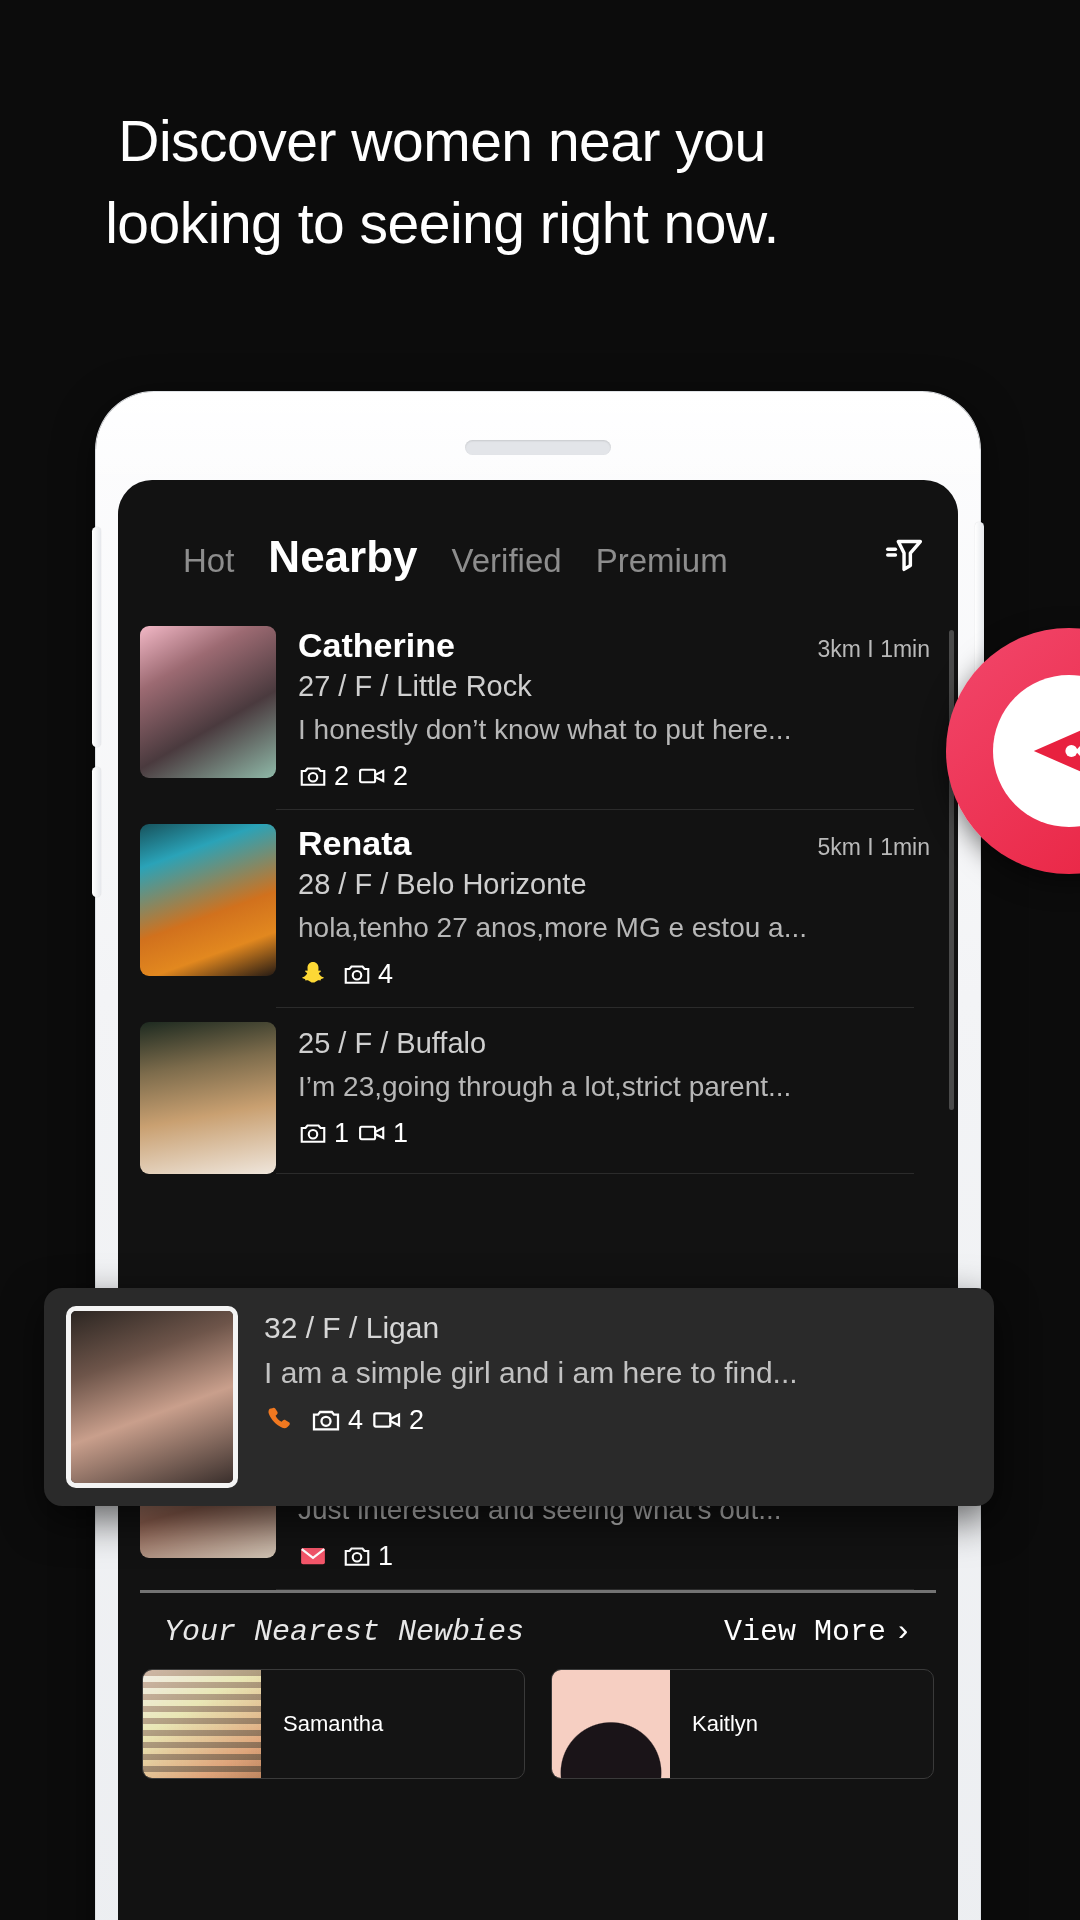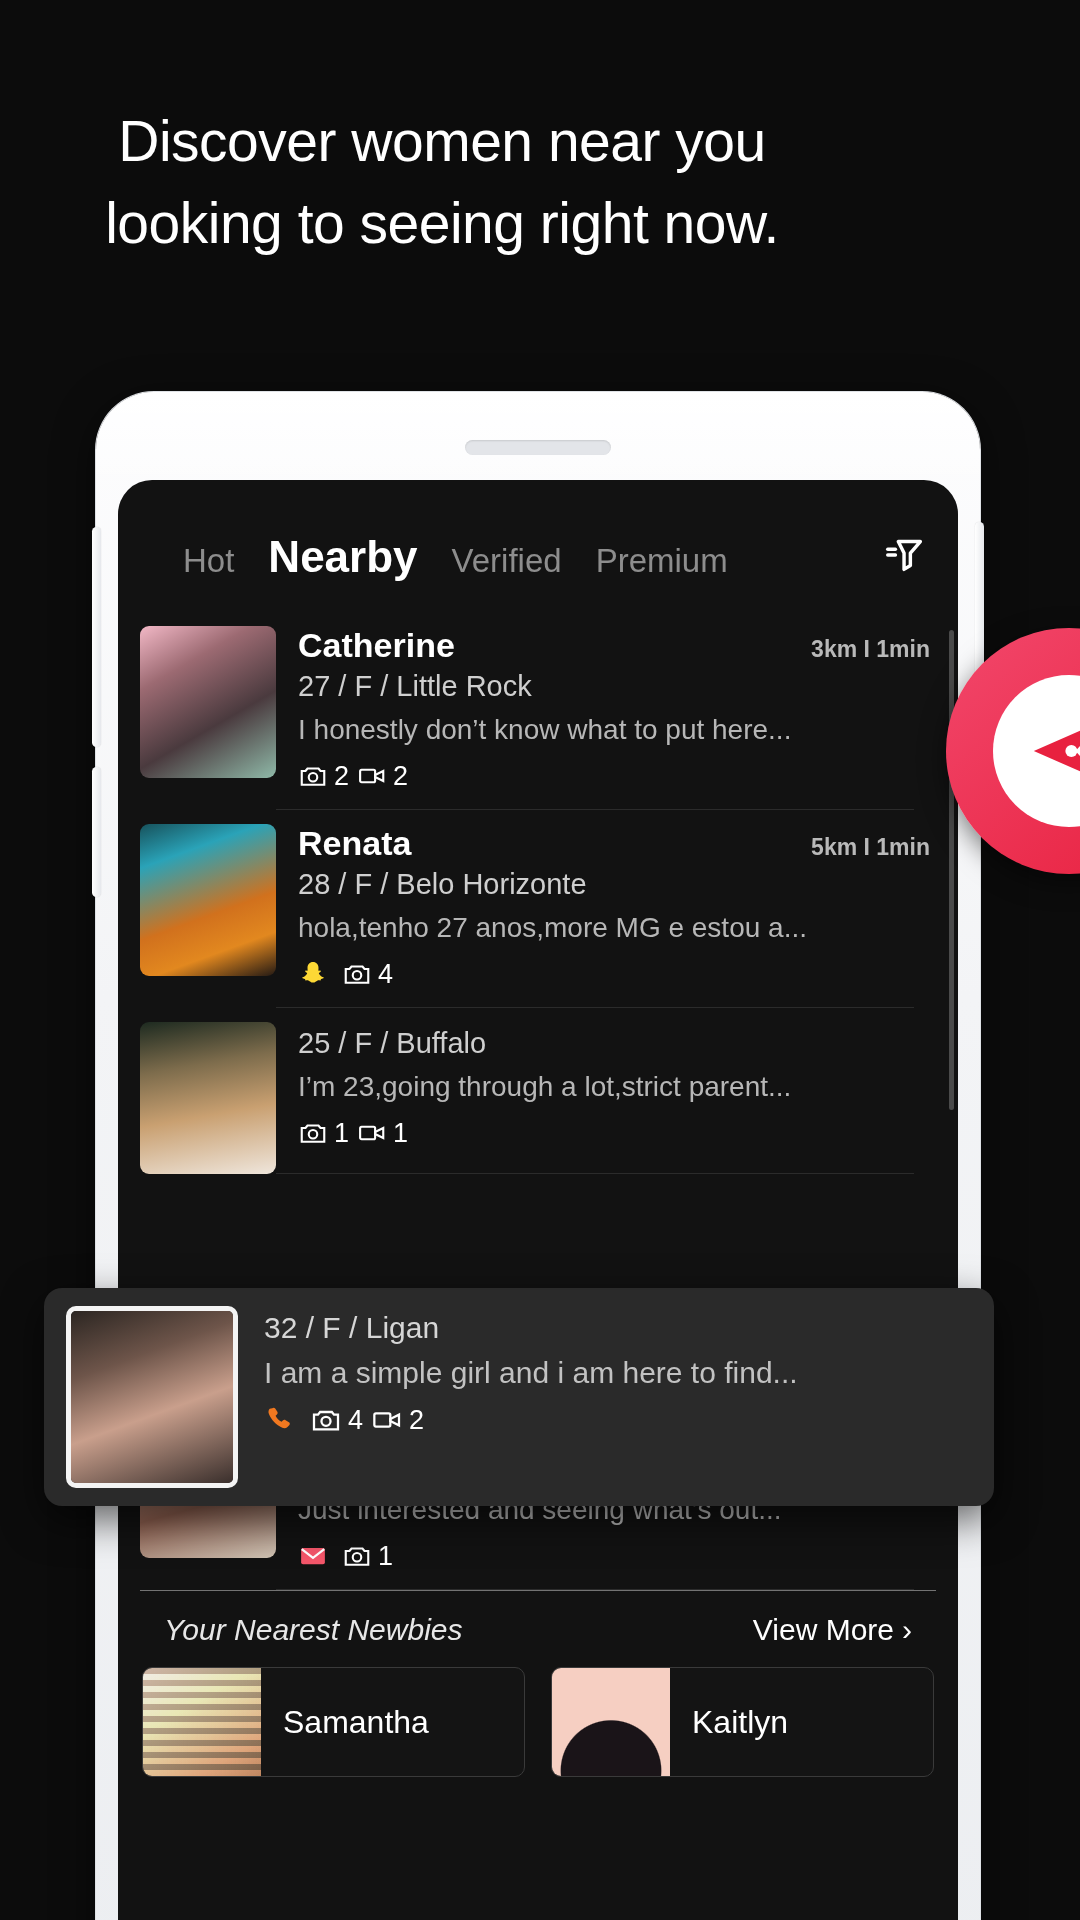--- a/index.html
+++ b/index.html
@@ -80,21 +80,21 @@
     background: #2b2b2b;
   }
   .thumb {
     width: 136px; height: 152px; border-radius: 9px; flex: 0 0 136px;
     background-size: cover; background-position: center;
     overflow: hidden;
   }
   .info { flex: 1; padding-left: 22px; padding-right: 6px; min-width: 0; position: relative; }
   .nm-line { display: flex; align-items: baseline; }
   .nm { color: #ffffff; font-size: 34px; font-weight: 700; white-space: nowrap; }
-  .dist { margin-left: auto; color: #b9b9b9; font-size: 23px; white-space: nowrap; padding-left: 12px; font-weight: bold; }
+  .dist { margin-left: auto; color: #b9b9b9; font-size: 23px; white-space: nowrap; padding-left: 12px; }
   .meta { color: #cfcfcf; font-size: 29px; margin-top: 5px; white-space: nowrap; }
   .bio {
     color: #b7b7b7; font-size: 28px; margin-top: 11px;
     white-space: nowrap; overflow: hidden; text-overflow: ellipsis;
   }
   .icons { display: flex; align-items: center; gap: 8px; margin-top: 12px; height: 36px; }
   .icons .ic { display: flex; align-items: center; gap: 6px; }
   .icons .cnt { color: #ffffff; font-size: 27px; }
   .row-body { padding-bottom: 16px; width: 100%; }
 
@@ -115,31 +115,31 @@
   .highlight .thumb-wrap .thumb { width: 100%; height: 100%; border-radius: 0; }
   .highlight .info { padding-left: 26px; }
   .highlight .nm { font-size: 38px; }
   .highlight .dist { font-size: 24px; color: #c6c6c6; }
   .highlight .meta { font-size: 30px; color: #d6d6d6; }
   .highlight .bio { font-size: 30px; color: #c2c2c2; }
 
   
   .newbies-head {
     display: flex; align-items: flex-end; padding: 22px 24px 0 24px;
-    border-top: 1px solid #737373; margin: 0 22px;
+    border-top: 3px solid #737373; margin: 0 22px; font-family: Liberation Mono, monospace;
   }
   .newbies-title { color: #e7e7e7; font-size: 30px; font-style: italic; }
   .view-more { margin-left: auto; color: #ffffff; font-size: 30px; display: flex; align-items: center; gap: 8px; }
   .newbies-row { display: flex; gap: 26px; padding: 20px 24px 0 24px; }
   .newbie {
     flex: 1; height: 110px; border: 1px solid #3a3a3a; border-radius: 10px;
     display: flex; align-items: center; overflow: hidden; background: #141414;
   }
   .newbie .nb-img { width: 118px; height: 100%; background-size: cover; background-position: center; flex: 0 0 118px; }
-  .newbie .nb-name { color: #ffffff; font-size: 32px; padding-left: 22px; }
+  .newbie .nb-name { color: #ffffff; font-size: 22px; padding-left: 22px; }
 
   
   .scrollbar {
     position: absolute; right: 4px; top: 150px; width: 5px; height: 480px;
     background: #4a4a4a; border-radius: 3px;
   }
 
   
   .app-badge {
     position: absolute; left: 946px; top: 628px;

